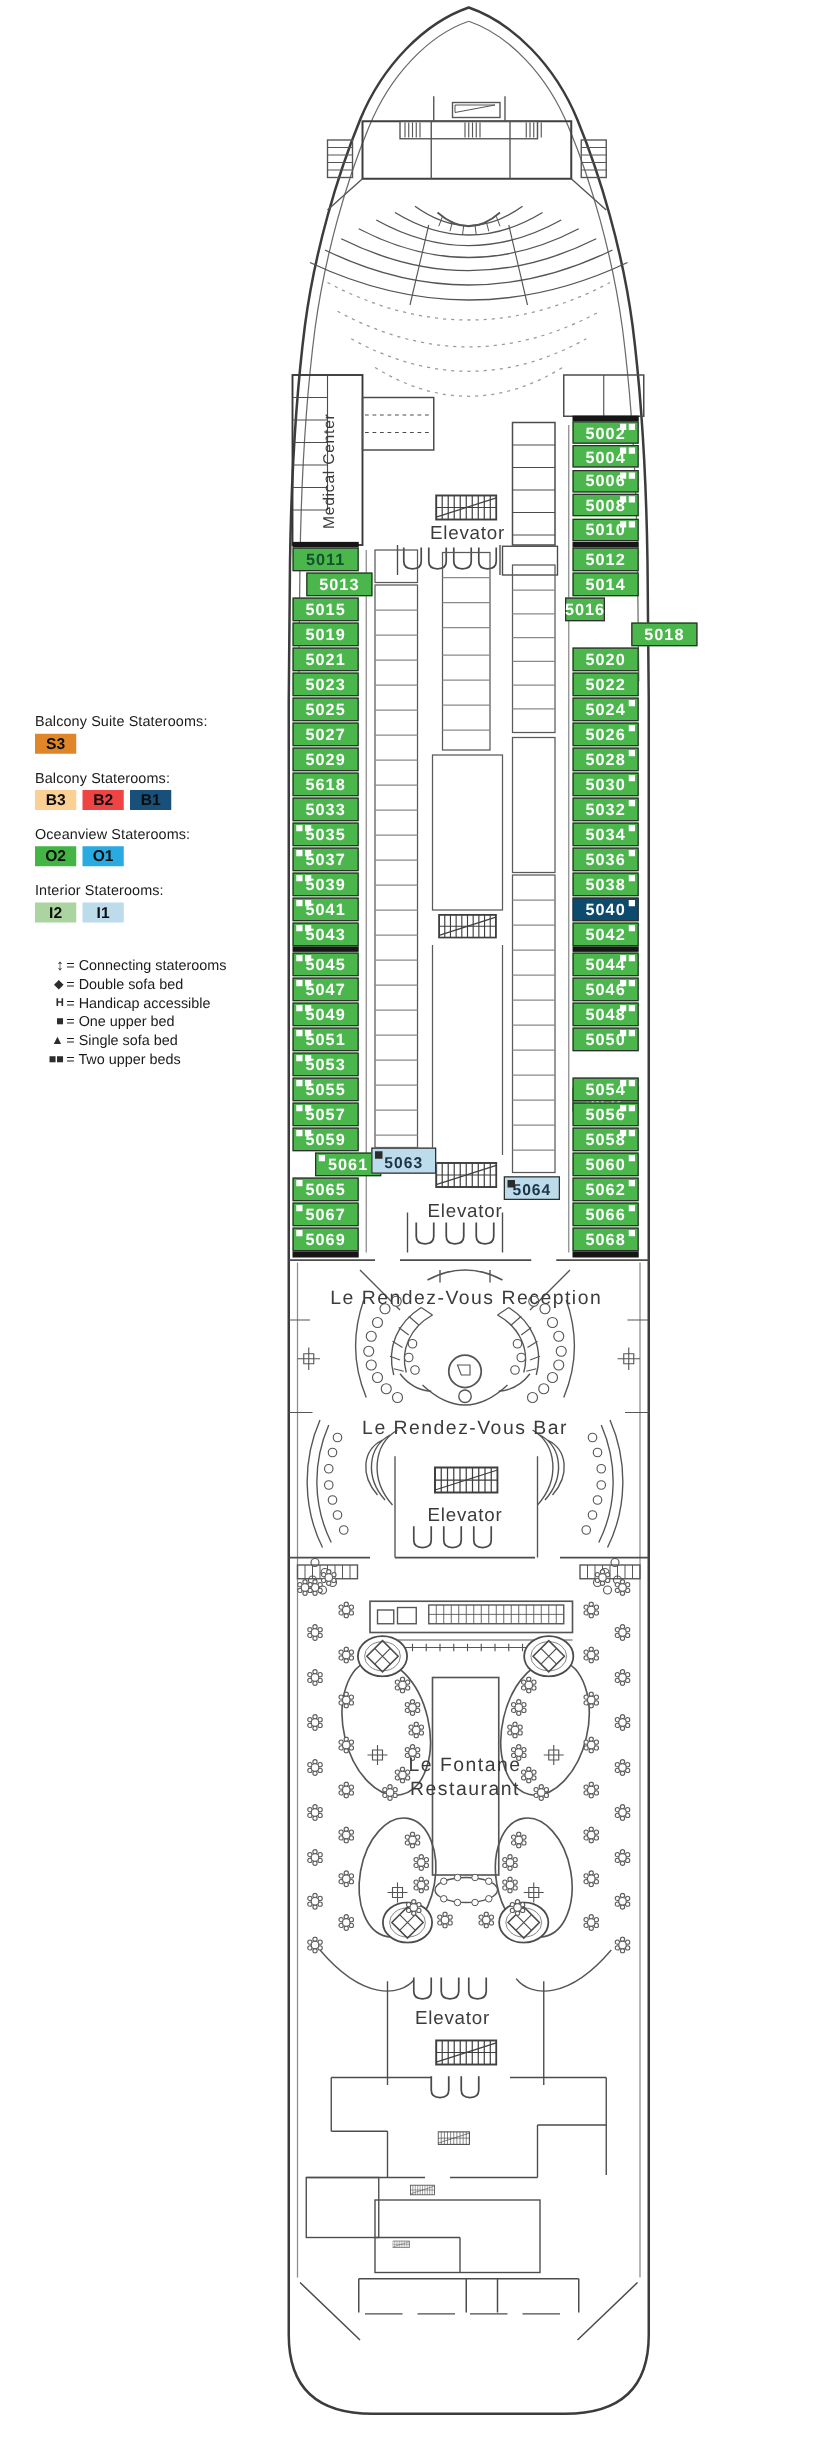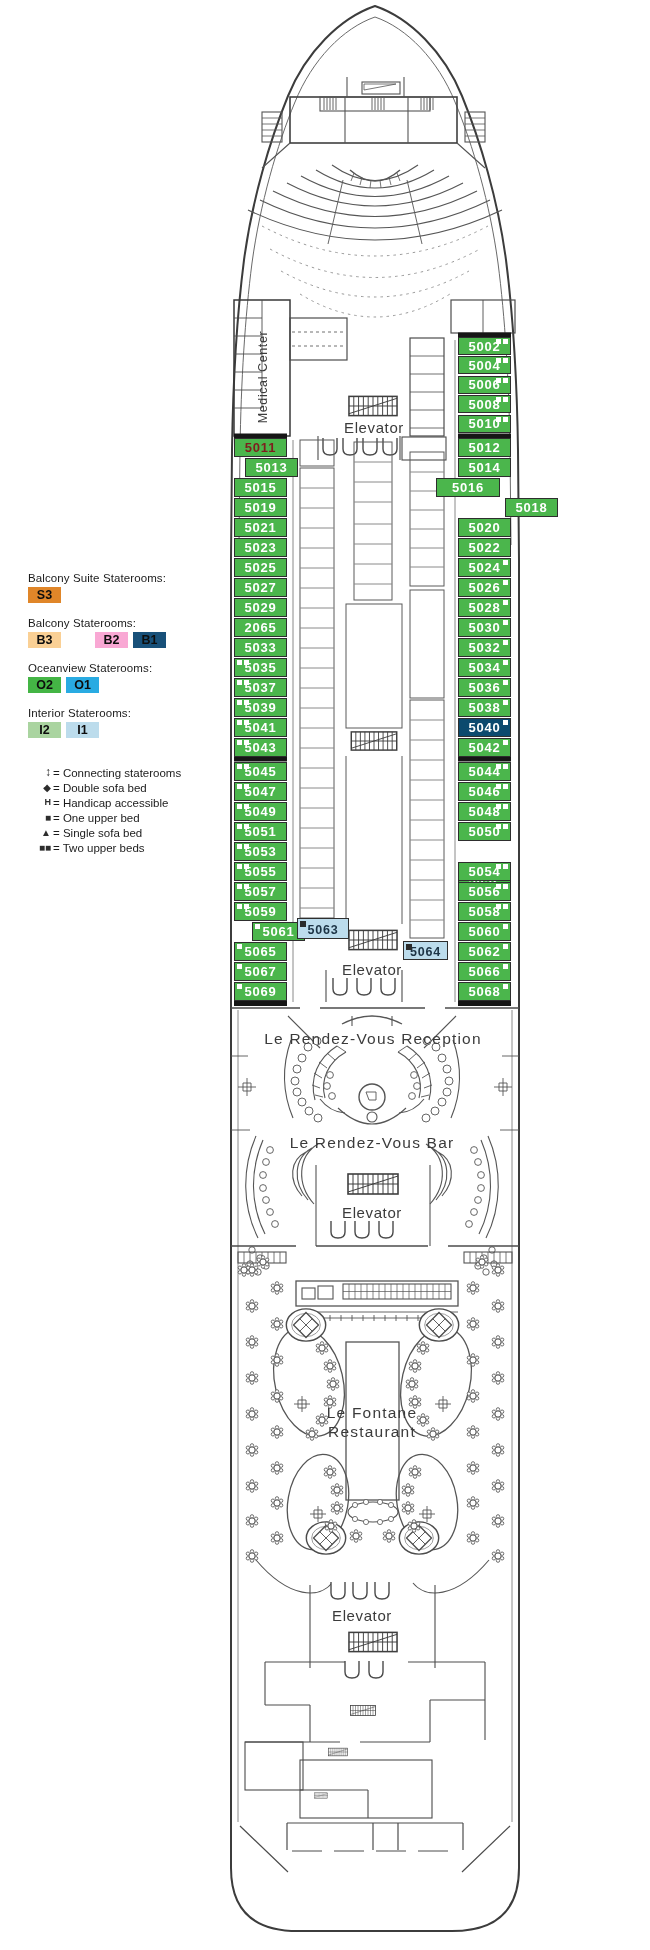--- a/index.html
+++ b/index.html
@@ -443,21 +443,21 @@
 
 <div id="legend">
   <div id="legend-categories">
       <div class="leg-label">Balcony Suite Staterooms:</div>
       <div class="leg-row">
         <div class="leg-sw" style="background: rgb(224, 134, 41);">S3</div>
       </div>
       <div class="leg-label">Balcony Staterooms:</div>
       <div class="leg-row">
         <div class="leg-sw" style="background: rgb(250, 208, 149);">B3</div>
-        <div class="leg-sw" style="background: #f9a8d4; margin-left: 29px;">B2</div>
+        <div class="leg-sw" style="background: #ef4444;">B2</div>
         <div class="leg-sw" style="background: rgb(24, 80, 121);">B1</div>
       </div>
       <div class="leg-label">Oceanview Staterooms:</div>
       <div class="leg-row">
         <div class="leg-sw" style="background: rgb(68, 181, 69);">O2</div>
         <div class="leg-sw" style="background: rgb(41, 171, 226);">O1</div>
       </div>
       <div class="leg-label">Interior Staterooms:</div>
       <div class="leg-row">
         <div class="leg-sw" style="background: rgb(170, 212, 160);">I2</div>
@@ -486,30 +486,30 @@
         <span>= Single sofa bed</span>
       </div>
       <div class="leg-sym-row">
         <span class="leg-sym-icon ico-two">■■</span>
         <span>= Two upper beds</span>
       </div>
     </div>
 </div>
 
 <div id="rooms">
-    <div class="room" style="left: 234px; top: 438px; width: 53px; height: 18.5px; background: rgb(75, 182, 76); color: #7f1d1d;">5011</div>
+    <div class="room" style="left: 234px; top: 438px; width: 53px; height: 18.5px; background: rgb(75, 182, 76); color: #14532d;">5011</div>
     <div class="room" style="left: 234px; top: 458px; width: 53px; height: 18.5px; background: rgb(75, 182, 76); color: rgb(255, 255, 255); margin-left: 11px;">5013</div>
     <div class="room" style="left: 234px; top: 478px; width: 53px; height: 18.5px; background: rgb(75, 182, 76); color: rgb(255, 255, 255);">5015</div>
     <div class="room" style="left: 234px; top: 498px; width: 53px; height: 18.5px; background: rgb(75, 182, 76); color: rgb(255, 255, 255);">5019</div>
     <div class="room" style="left: 234px; top: 518px; width: 53px; height: 18.5px; background: rgb(75, 182, 76); color: rgb(255, 255, 255);">5021</div>
     <div class="room" style="left: 234px; top: 538px; width: 53px; height: 18.5px; background: rgb(75, 182, 76); color: rgb(255, 255, 255);">5023</div>
     <div class="room" style="left: 234px; top: 558px; width: 53px; height: 18.5px; background: rgb(75, 182, 76); color: rgb(255, 255, 255);">5025</div>
     <div class="room" style="left: 234px; top: 578px; width: 53px; height: 18.5px; background: rgb(75, 182, 76); color: rgb(255, 255, 255);">5027</div>
     <div class="room" style="left: 234px; top: 598px; width: 53px; height: 18.5px; background: rgb(75, 182, 76); color: rgb(255, 255, 255);">5029</div>
-    <div class="room" style="left: 234px; top: 618px; width: 53px; height: 18.5px; background: rgb(75, 182, 76); color: rgb(255, 255, 255);">2065</div>
+    <div class="room" style="left: 234px; top: 618px; width: 53px; height: 18.5px; background: rgb(75, 182, 76); color: rgb(255, 255, 255);">5618</div>
     <div class="room" style="left: 234px; top: 638px; width: 53px; height: 18.5px; background: rgb(75, 182, 76); color: rgb(255, 255, 255);">5033</div>
     <div class="room" style="left: 234px; top: 658px; width: 53px; height: 18.5px; background: rgb(75, 182, 76); color: rgb(255, 255, 255);">5035<span class="mk" style="left: 2px;"></span><span class="mk" style="left: 9px;"></span></div>
     <div class="room" style="left: 234px; top: 678px; width: 53px; height: 18.5px; background: rgb(75, 182, 76); color: rgb(255, 255, 255);">5037<span class="mk" style="left: 2px;"></span><span class="mk" style="left: 9px;"></span></div>
     <div class="room" style="left: 234px; top: 698px; width: 53px; height: 18.5px; background: rgb(75, 182, 76); color: rgb(255, 255, 255);">5039<span class="mk" style="left: 2px;"></span><span class="mk" style="left: 9px;"></span></div>
     <div class="room" style="left: 234px; top: 718px; width: 53px; height: 18.5px; background: rgb(75, 182, 76); color: rgb(255, 255, 255);">5041<span class="mk" style="left: 2px;"></span><span class="mk" style="left: 9px;"></span></div>
     <div class="room" style="left: 234px; top: 738px; width: 53px; height: 18.5px; background: rgb(75, 182, 76); color: rgb(255, 255, 255);">5043<span class="mk" style="left: 2px;"></span><span class="mk" style="left: 9px;"></span></div>
     <div class="room" style="left: 234px; top: 762px; width: 53px; height: 18.5px; background: rgb(75, 182, 76); color: rgb(255, 255, 255);">5045<span class="mk" style="left: 2px;"></span><span class="mk" style="left: 9px;"></span></div>
     <div class="room" style="left: 234px; top: 782px; width: 53px; height: 18.5px; background: rgb(75, 182, 76); color: rgb(255, 255, 255);">5047<span class="mk" style="left: 2px;"></span><span class="mk" style="left: 9px;"></span></div>
     <div class="room" style="left: 234px; top: 802px; width: 53px; height: 18.5px; background: rgb(75, 182, 76); color: rgb(255, 255, 255);">5049<span class="mk" style="left: 2px;"></span><span class="mk" style="left: 9px;"></span></div>
     <div class="room" style="left: 234px; top: 822px; width: 53px; height: 18.5px; background: rgb(75, 182, 76); color: rgb(255, 255, 255);">5051<span class="mk" style="left: 2px;"></span><span class="mk" style="left: 9px;"></span></div>
@@ -521,21 +521,21 @@
     <div class="room" style="left: 234px; top: 942px; width: 53px; height: 18.5px; background: rgb(75, 182, 76); color: rgb(255, 255, 255);">5065<span class="mk" style="left: 2px;"></span></div>
     <div class="room" style="left: 234px; top: 962px; width: 53px; height: 18.5px; background: rgb(75, 182, 76); color: rgb(255, 255, 255);">5067<span class="mk" style="left: 2px;"></span></div>
     <div class="room" style="left: 234px; top: 982px; width: 53px; height: 18.5px; background: rgb(75, 182, 76); color: rgb(255, 255, 255);">5069<span class="mk" style="left: 2px;"></span></div>
     <div class="room" style="left: 458px; top: 337px; width: 53px; height: 18px; background: rgb(75, 182, 76); color: rgb(255, 255, 255);">5002<span class="mk" style="right: 2px;"></span><span class="mk" style="right: 9px;"></span></div>
     <div class="room" style="left: 458px; top: 356.4px; width: 53px; height: 18px; background: rgb(75, 182, 76); color: rgb(255, 255, 255);">5004<span class="mk" style="right: 2px;"></span><span class="mk" style="right: 9px;"></span></div>
     <div class="room" style="left: 458px; top: 375.8px; width: 53px; height: 18px; background: rgb(75, 182, 76); color: rgb(255, 255, 255);">5006<span class="mk" style="right: 2px;"></span><span class="mk" style="right: 9px;"></span></div>
     <div class="room" style="left: 458px; top: 395.2px; width: 53px; height: 18px; background: rgb(75, 182, 76); color: rgb(255, 255, 255);">5008<span class="mk" style="right: 2px;"></span><span class="mk" style="right: 9px;"></span></div>
     <div class="room" style="left: 458px; top: 414.6px; width: 53px; height: 18px; background: rgb(75, 182, 76); color: rgb(255, 255, 255);">5010<span class="mk" style="right: 2px;"></span><span class="mk" style="right: 9px;"></span></div>
     <div class="room" style="left: 458px; top: 438px; width: 53px; height: 18.5px; background: rgb(75, 182, 76); color: rgb(255, 255, 255);">5012</div>
     <div class="room" style="left: 458px; top: 458px; width: 53px; height: 18.5px; background: rgb(75, 182, 76); color: rgb(255, 255, 255);">5014</div>
-    <div class="room" style="left: 436px; top: 478px; width: 64px; height: 18.5px; background: rgb(75, 182, 76); color: rgb(255, 255, 255);">5016</div>
+    <div class="room" style="left: 452px; top: 478px; width: 32px; height: 18.5px; background: rgb(75, 182, 76); color: rgb(255, 255, 255);">5016</div>
     <div class="room" style="left: 458px; top: 498px; width: 53px; height: 18.5px; background: rgb(75, 182, 76); color: rgb(255, 255, 255); margin-left: 47px;">5018</div>
     <div class="room" style="left: 458px; top: 518px; width: 53px; height: 18.5px; background: rgb(75, 182, 76); color: rgb(255, 255, 255);">5020</div>
     <div class="room" style="left: 458px; top: 538px; width: 53px; height: 18.5px; background: rgb(75, 182, 76); color: rgb(255, 255, 255);">5022</div>
     <div class="room" style="left: 458px; top: 558px; width: 53px; height: 18.5px; background: rgb(75, 182, 76); color: rgb(255, 255, 255);">5024<span class="mk" style="right: 2px;"></span></div>
     <div class="room" style="left: 458px; top: 578px; width: 53px; height: 18.5px; background: rgb(75, 182, 76); color: rgb(255, 255, 255);">5026<span class="mk" style="right: 2px;"></span></div>
     <div class="room" style="left: 458px; top: 598px; width: 53px; height: 18.5px; background: rgb(75, 182, 76); color: rgb(255, 255, 255);">5028<span class="mk" style="right: 2px;"></span></div>
     <div class="room" style="left: 458px; top: 618px; width: 53px; height: 18.5px; background: rgb(75, 182, 76); color: rgb(255, 255, 255);">5030<span class="mk" style="right: 2px;"></span></div>
     <div class="room" style="left: 458px; top: 638px; width: 53px; height: 18.5px; background: rgb(75, 182, 76); color: rgb(255, 255, 255);">5032<span class="mk" style="right: 2px;"></span></div>
     <div class="room" style="left: 458px; top: 658px; width: 53px; height: 18.5px; background: rgb(75, 182, 76); color: rgb(255, 255, 255);">5034<span class="mk" style="right: 2px;"></span></div>
     <div class="room" style="left: 458px; top: 678px; width: 53px; height: 18.5px; background: rgb(75, 182, 76); color: rgb(255, 255, 255);">5036<span class="mk" style="right: 2px;"></span></div>

